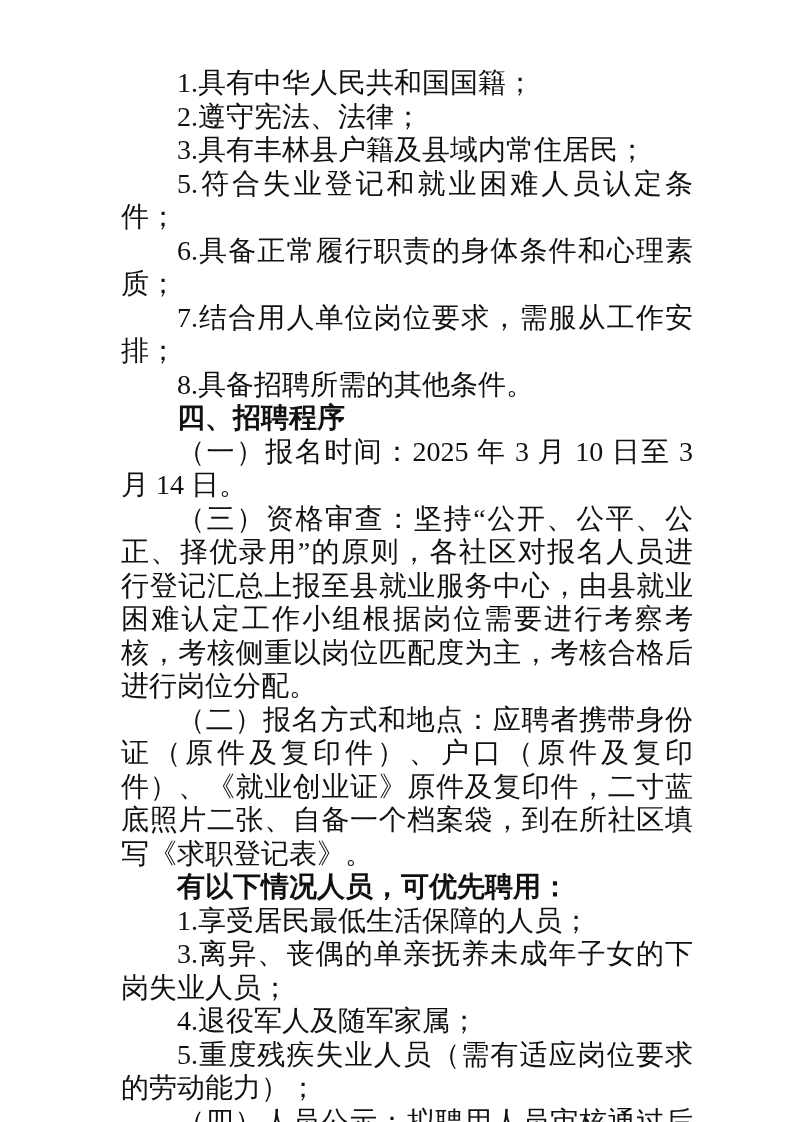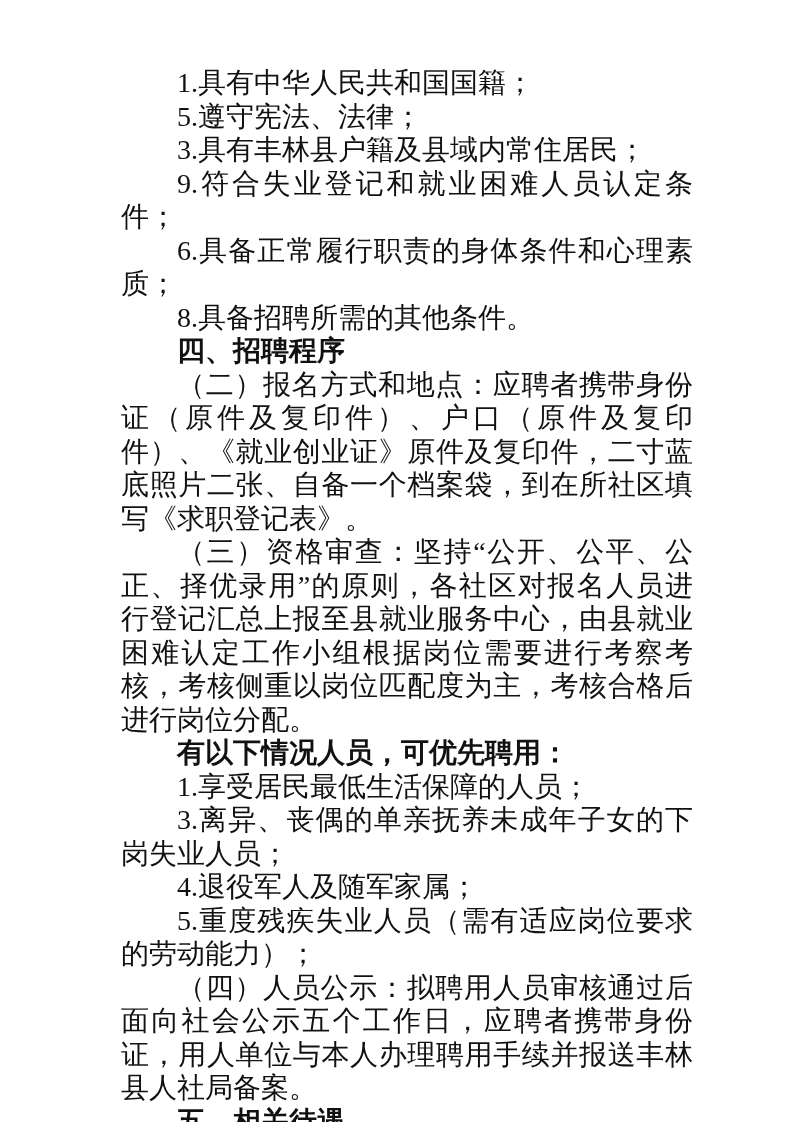--- a/index.html
+++ b/index.html
@@ -44,28 +44,30 @@
     font-family: Liberation Serif, serif;
     font-weight: 700;
   }
 </style>
 </head>
 <body style="background: rgb(255, 255, 255);">
 
 <div class="page">
   <div class="doc-body" id="doc-body" style="color: rgb(17, 17, 17);">
       <p class="body">1.具有中华人民共和国国籍；</p>
-      <p class="body">5.遵守宪法、法律；</p>
+      <p class="body">2.遵守宪法、法律；</p>
       <p class="body">3.具有丰林县户籍及县域内常住居民；</p>
-      <p class="body">9.符合失业登记和就业困难人员认定条件；</p>
+      <p class="body">5.符合失业登记和就业困难人员认定条件；</p>
       <p class="body">6.具备正常履行职责的身体条件和心理素质；</p>
+      <p class="body">7.结合用人单位岗位要求，需服从工作安排；</p>
       <p class="body">8.具备招聘所需的其他条件。</p>
       <p class="heading">四、招聘程序</p>
+      <p class="body">（一）报名时间：2025 年 3 月 10 日至 3 月 14 日。</p>
+      <p class="body">（三）资格审查：坚持“公开、公平、公正、择优录用”的原则，各社区对报名人员进行登记汇总上报至县就业服务中心，由县就业困难认定工作小组根据岗位需要进行考察考核，考核侧重以岗位匹配度为主，考核合格后进行岗位分配。</p>
       <p class="body">（二）报名方式和地点：应聘者携带身份证（原件及复印件）、户口（原件及复印件）、《就业创业证》原件及复印件，二寸蓝底照片二张、自备一个档案袋，到在所社区填写《求职登记表》。</p>
-      <p class="body">（三）资格审查：坚持“公开、公平、公正、择优录用”的原则，各社区对报名人员进行登记汇总上报至县就业服务中心，由县就业困难认定工作小组根据岗位需要进行考察考核，考核侧重以岗位匹配度为主，考核合格后进行岗位分配。</p>
       <p class="heading">有以下情况人员，可优先聘用：</p>
       <p class="body">1.享受居民最低生活保障的人员；</p>
       <p class="body">3.离异、丧偶的单亲抚养未成年子女的下岗失业人员；</p>
       <p class="body">4.退役军人及随军家属；</p>
       <p class="body">5.重度残疾失业人员（需有适应岗位要求的劳动能力）；</p>
       <p class="body">（四）人员公示：拟聘用人员审核通过后面向社会公示五个工作日，应聘者携带身份证，用人单位与本人办理聘用手续并报送丰林县人社局备案。</p>
       <p class="heading">五、相关待遇</p>
       <p class="body">(一) 岗位补贴</p>
     </div>
 </div>

